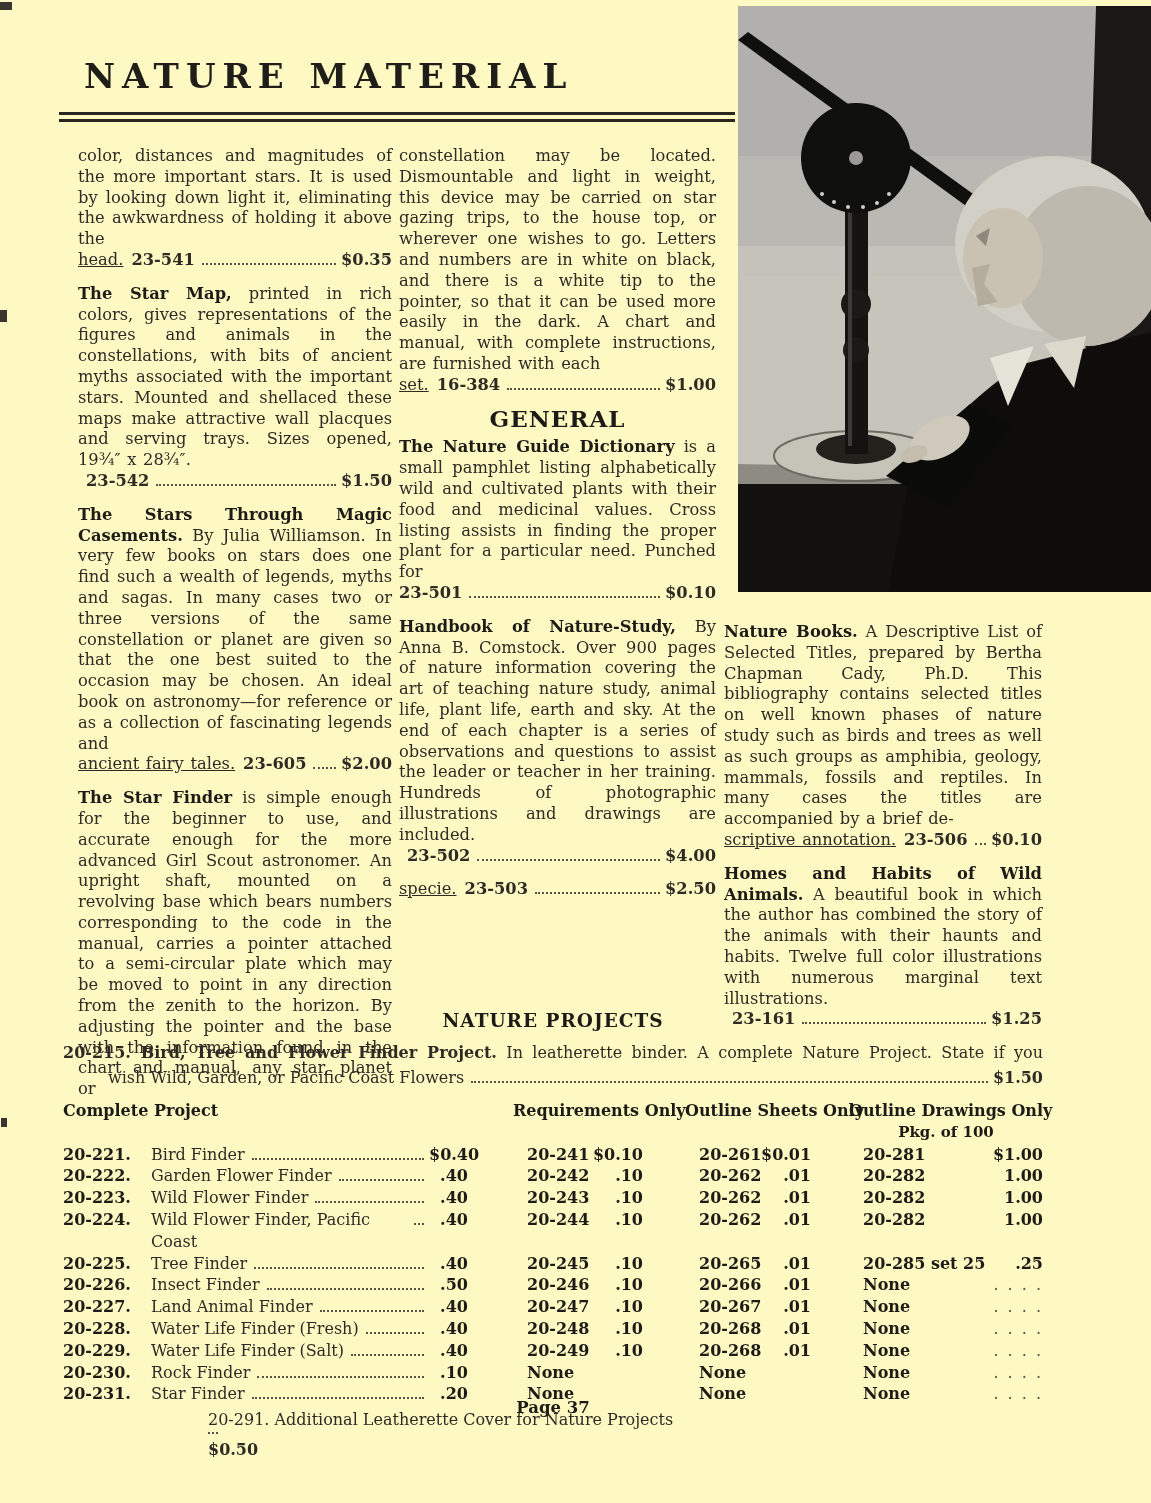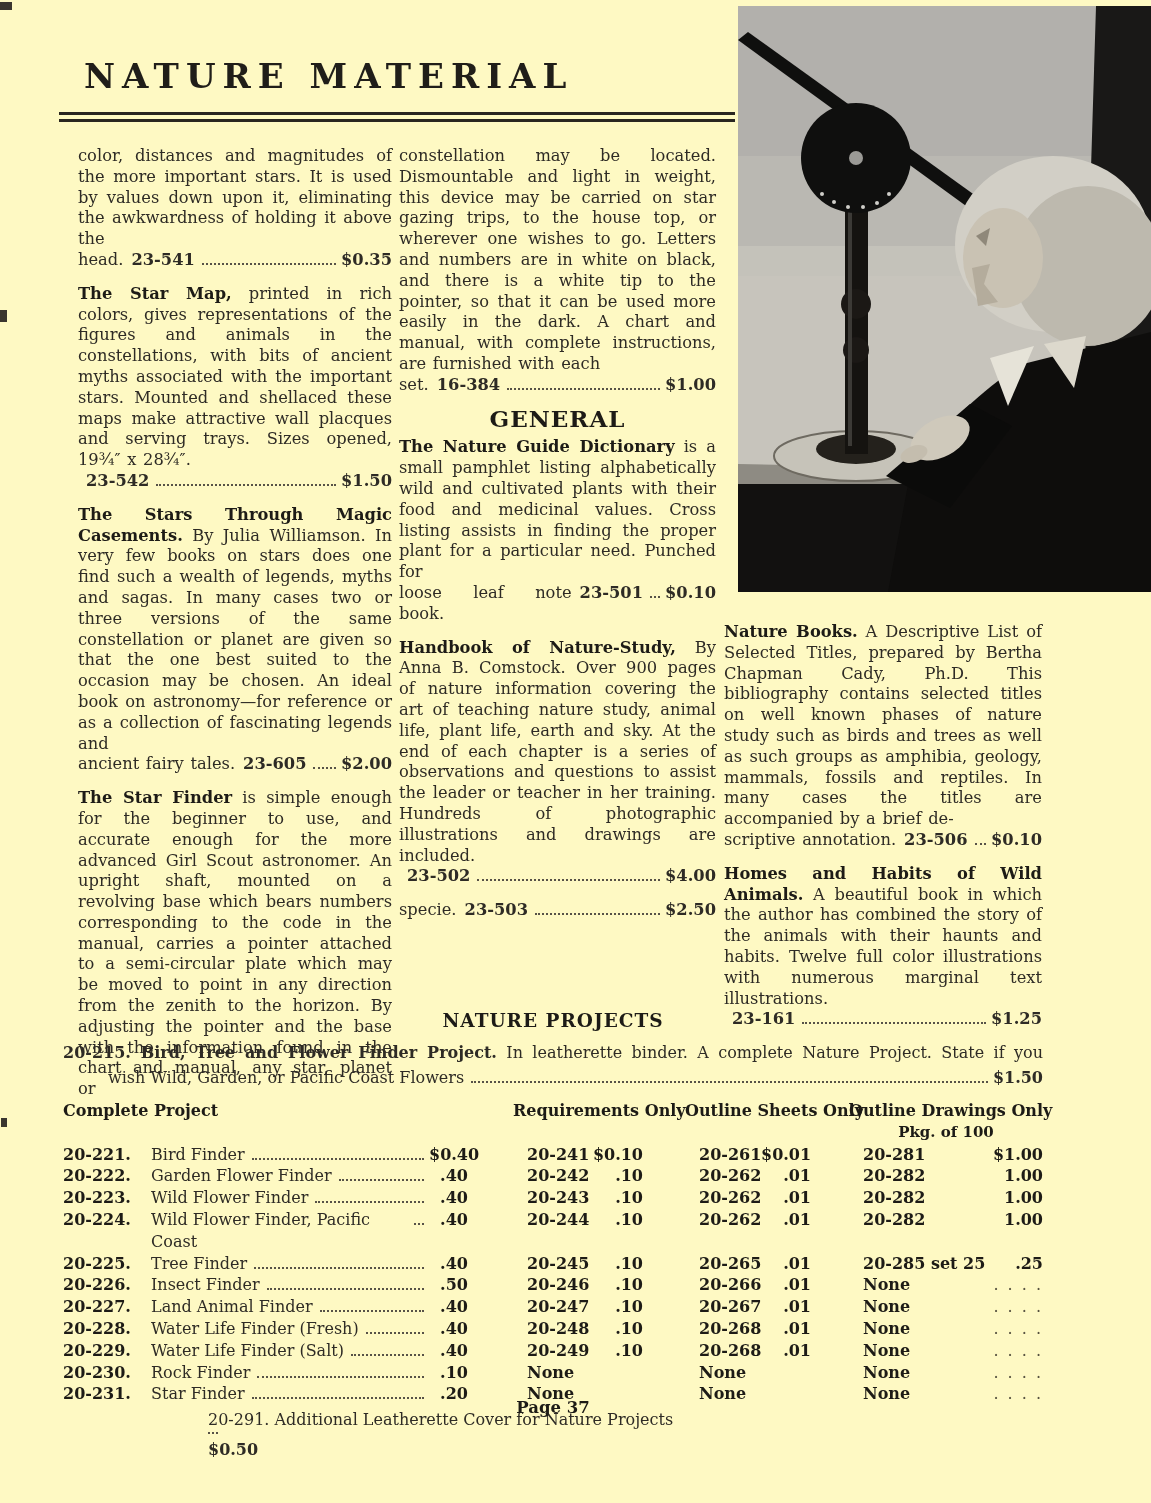--- a/index.html
+++ b/index.html
@@ -24,21 +24,21 @@
 
   .col { position:absolute; font-size:16.3px; line-height:20.8px; text-align:justify; word-spacing:1.5px; }
   .col-left   { left:78px;  top:146px; width:314px; }
   .col-middle { left:399px; top:146px; width:317px; }
   .col-right  { left:724px; top:622px; width:318px; }
 
   .item { margin-bottom:13px; }
   .item p { text-align:justify; }
   .item b, .price-line b { color:#1d1b16; }
   .price-line { display:flex; align-items:baseline; }
-  .price-line .tail { margin-right:8px; }
+  .price-line .tail { margin-right:8px;text-decoration:underline; }
   .price-line .code { font-weight:bold; white-space:nowrap; }
   .price-line .price { font-weight:bold; white-space:nowrap; }
   .dots { flex:1 1 auto; min-width:10px; border-bottom:2px dotted #575247; margin:0 5px 4px 7px; }
 
   .section-heading { text-align:center; font-weight:bold; font-size:23px;
     letter-spacing:1px; margin:10px 0 8px; color:#1d1b16; }
 
   .photo { position:absolute; left:738px; top:6px; width:413px; height:586px; }
   .photo svg { display:block; width:100%; height:100%; }
 
@@ -127,21 +127,21 @@
       <polygon points="306,338 348,330 336,382" fill="#ddd9cd"></polygon>
       <polygon points="148,470 232,398 274,420 212,502" fill="#0b0b0a"></polygon>
       <ellipse cx="202" cy="432" rx="32" ry="19" fill="#cfc9bb" transform="rotate(-28 202 432)"></ellipse>
       <ellipse cx="176" cy="448" rx="14" ry="8" fill="#c4bdae" transform="rotate(-20 176 448)"></ellipse>
     </svg>
   </div>
 
   <div class="col col-left">
 
       <div class="item">
-        <p><b></b><span>color, distances and magnitudes of the more important stars.  It is used by values down upon it, eliminating the awkwardness of holding it above the</span></p>
+        <p><b></b><span>color, distances and magnitudes of the more important stars.  It is used by looking down light it, eliminating the awkwardness of holding it above the</span></p>
         <div class="price-line">
           <span class="tail">head.</span>
           <span class="code">23-541</span>
           <span class="dots"></span>
           <span class="price">$0.35</span>
         </div>
       </div>
 
       <div class="item">
         <p><b>The Star Map,</b><span> printed in rich colors, gives representations of the figures and animals in the constellations, with bits of ancient myths associated with the important stars.  Mounted and shellaced these maps make attractive wall placques and serving trays. Sizes opened, 19¾″ x 28¾″.</span></p>
@@ -181,21 +181,20 @@
             <span class="price">$1.00</span>
           </div>
         </div>
       </div>
     <div class="section-heading">GENERAL</div>
     <div>
 
         <div class="item">
           <p><b>The Nature Guide Dictionary</b><span> is a small pamphlet listing alphabetically wild and cultivated plants with their food and medicinal values.  Cross listing assists in finding the proper plant for a particular need.  Punched for</span></p>
           <div class="price-line">
-            <span class="tail">loose leaf note book.</span>
             <span class="code">23-501</span>
             <span class="dots"></span>
             <span class="price">$0.10</span>
           </div>
         </div>
 
         <div class="item">
           <p><b>Handbook of Nature-Study,</b><span> By Anna B. Comstock.  Over 900 pages of nature information covering the art of teaching nature study, animal life, plant life, earth and sky.  At the end of each chapter is a series of observations and questions to assist the leader or teacher in her training.  Hundreds of photographic illustrations and drawings are included.</span></p>
           <div class="price-line">
             <span class="tail"></span>

